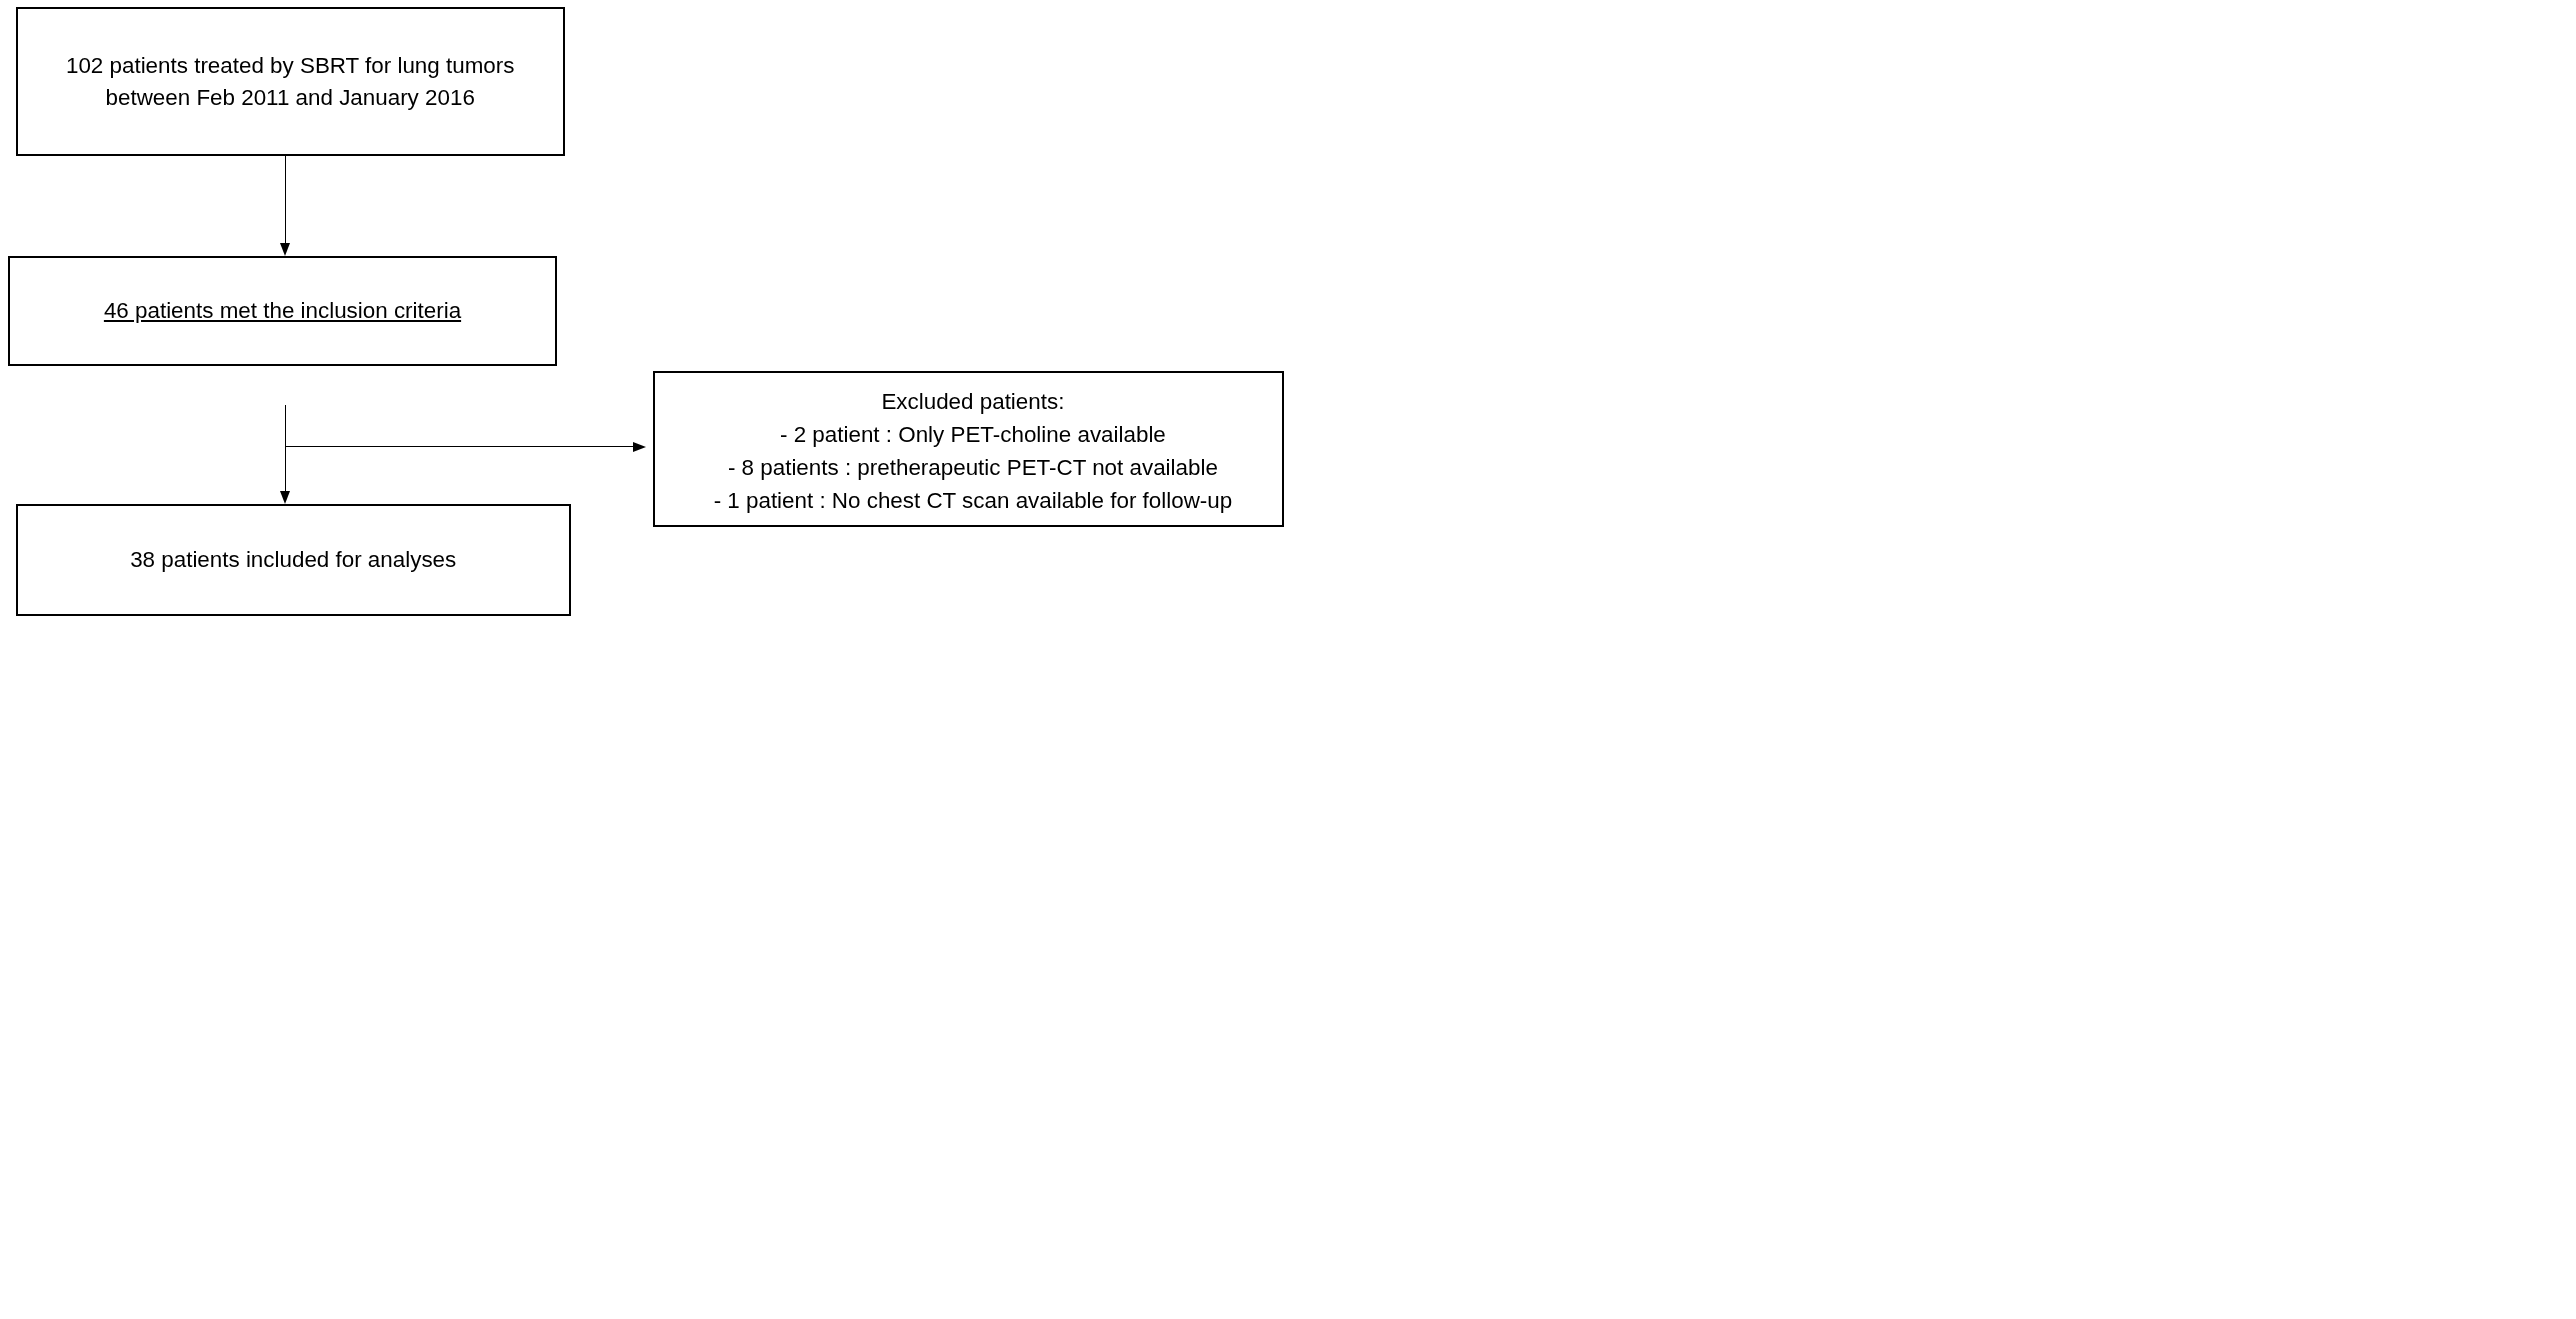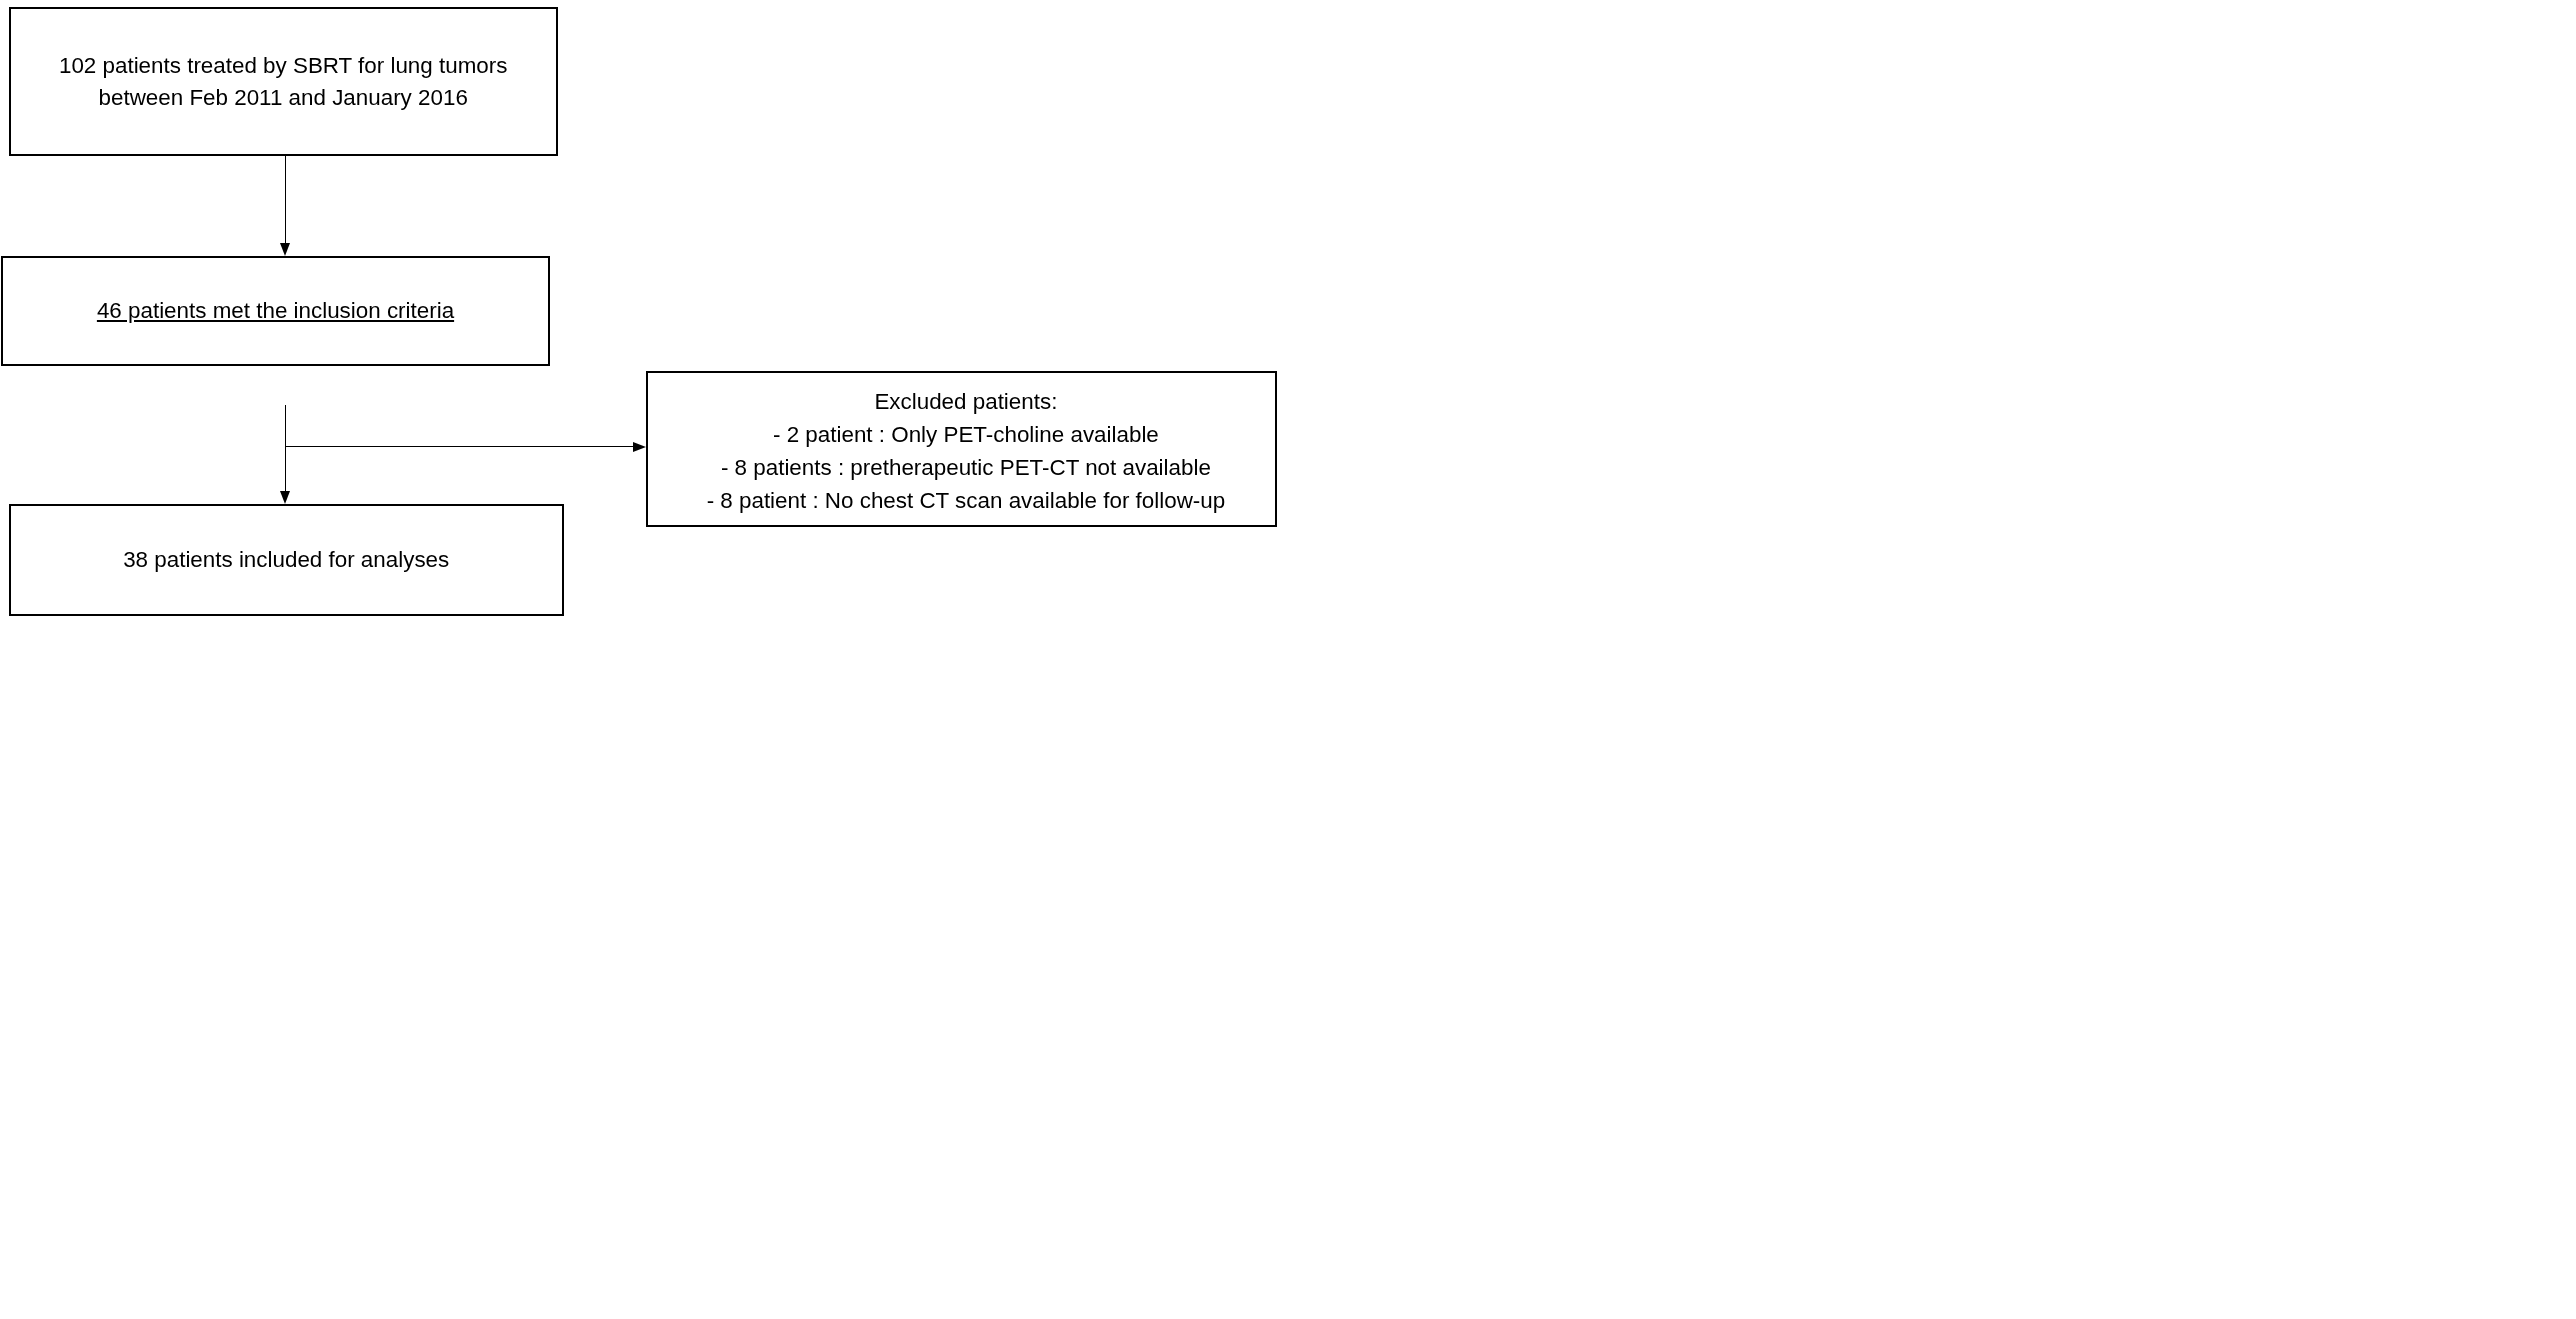--- a/index.html
+++ b/index.html
@@ -21,20 +21,21 @@
     background: #ffffff;
     border: 2.2px solid #000000;
     box-sizing: border-box;
     display: flex;
     flex-direction: column;
     justify-content: center;
     align-items: center;
     text-align: center;
     font-size: 22.4px;
     line-height: 32px;
+    margin-left: 7px;
   }
   .flow-box .box-line { white-space: nowrap; }
   #box-enrolled  { left: 8.7px;  top: 7.2px;  width: 549px; height: 149px; }
   #box-inclusion { left: 1px;  top: 256px; width: 549px; height: 110px; text-decoration: underline; }
   #box-analyzed  { left: 8.7px;  top: 504px; width: 555px; height: 112px; }
   #box-excluded  {
     left: 646px; top: 371px; width: 631px; height: 156px;
     justify-content: flex-start;
     align-items: center;
     text-align: left;
@@ -88,21 +89,21 @@
   <div class="connector-line v-line" id="arrow-line-2"></div>
   <div class="arrowhead-down" id="arrowhead-2"></div>
 
   <div class="connector-line h-line" id="arrow-line-3"></div>
   <div class="arrowhead-right" id="arrowhead-3"></div>
 
   <div class="flow-box" id="box-excluded">
     <div class="box-line">Excluded patients:</div>
     <div class="box-line">- 2 patient : Only PET-choline available</div>
     <div class="box-line">- 8 patients : pretherapeutic PET-CT not available</div>
-    <div class="box-line">- 8 patient : No chest CT scan available for follow-up</div>
+    <div class="box-line">- 1 patient : No chest CT scan available for follow-up</div>
   </div>
 
   <div class="flow-box" id="box-analyzed">
     <div class="box-line">38 patients included for analyses</div>
   </div>
 
 </div>
 
 
 </body></html>

